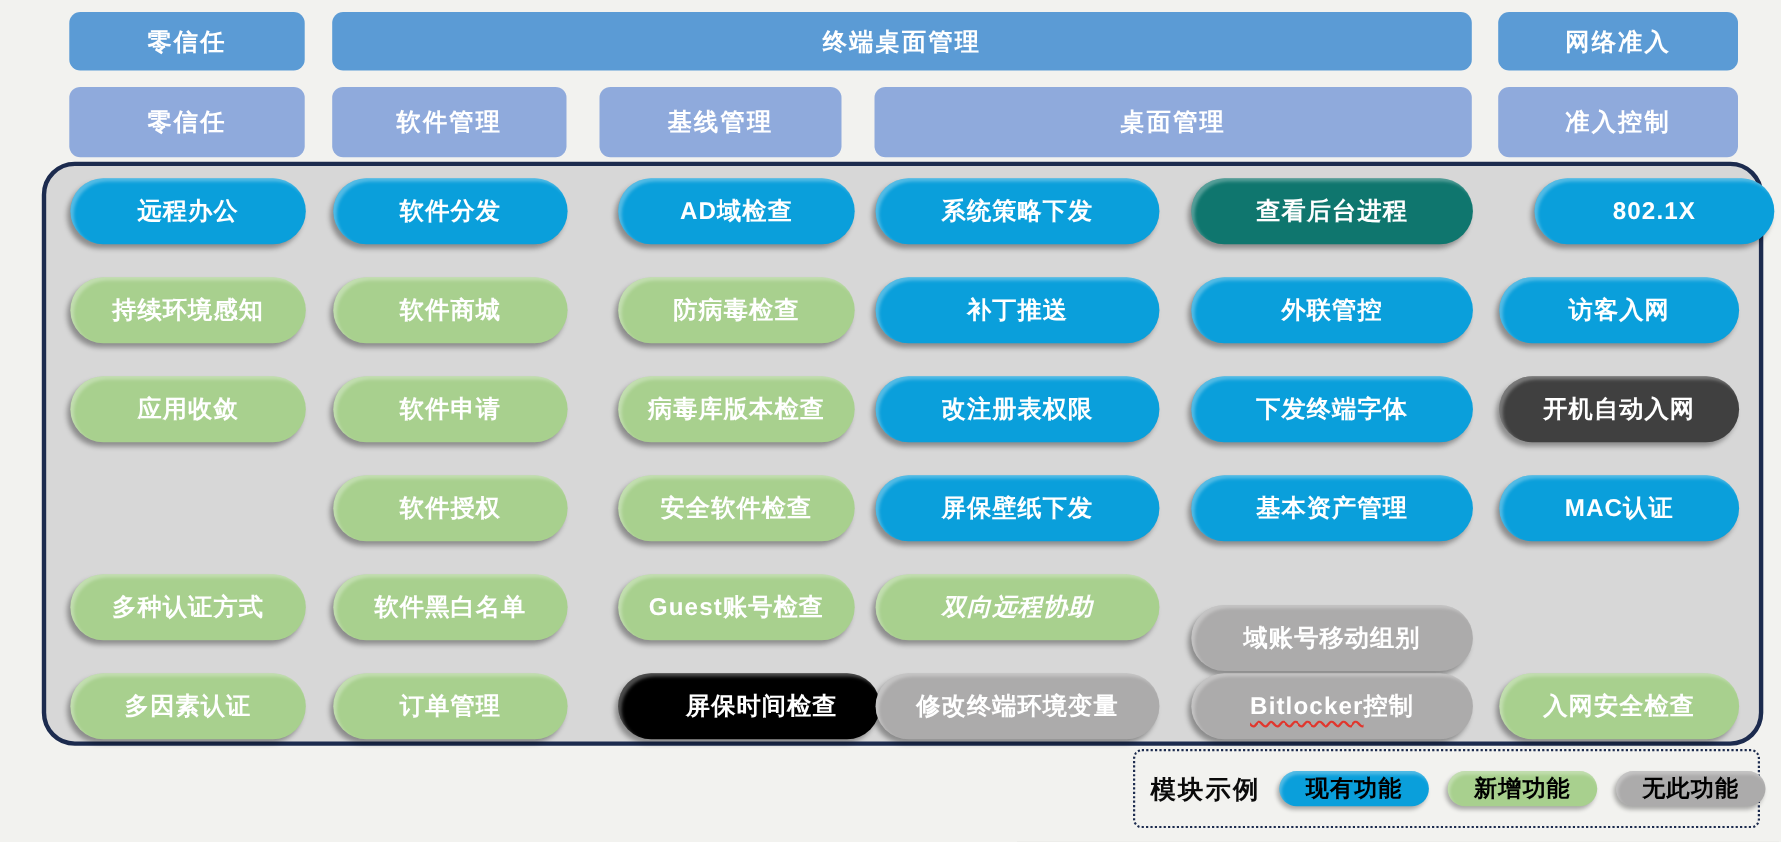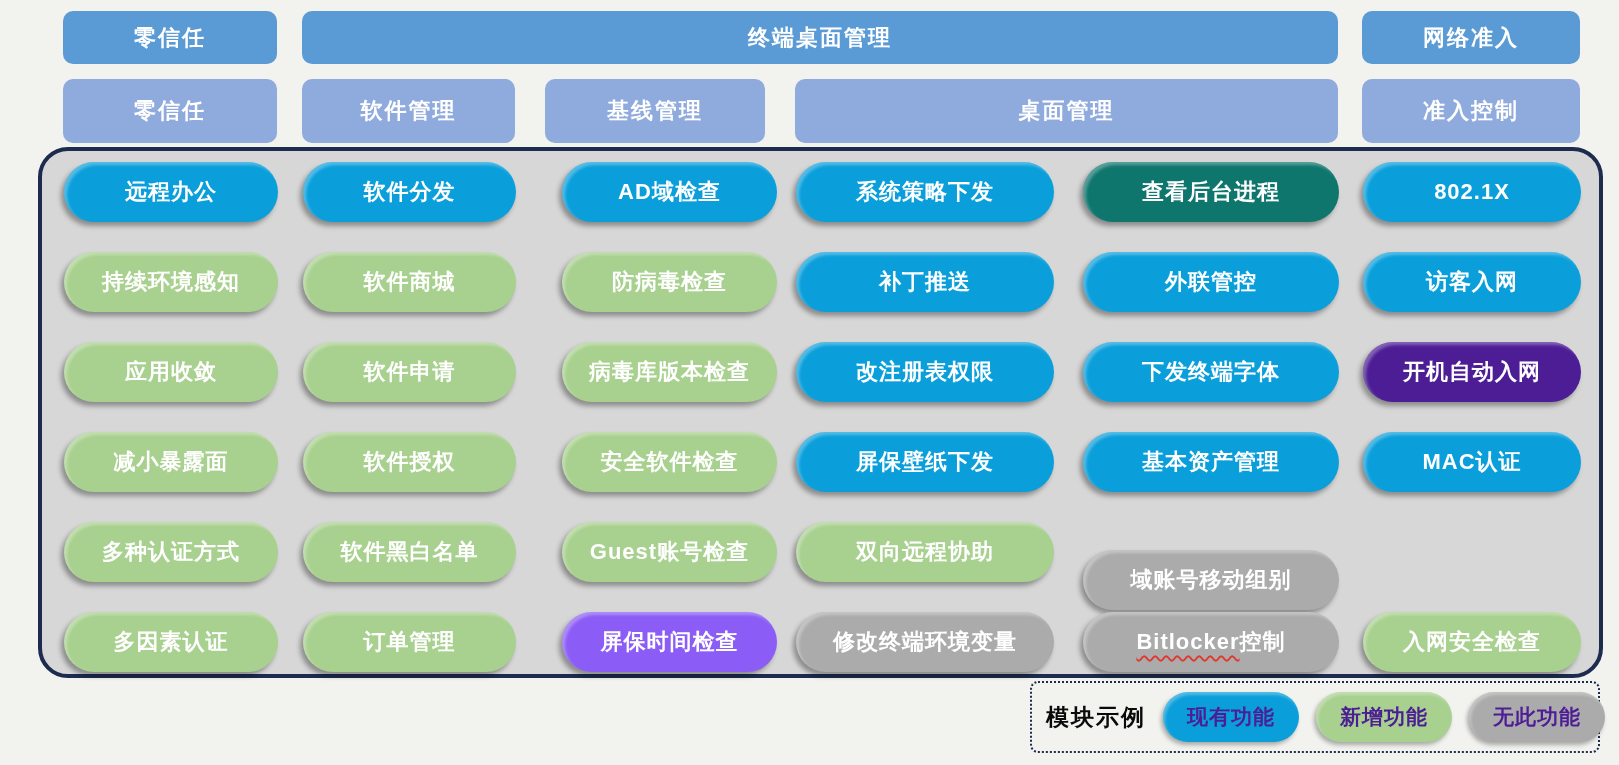--- a/index.html
+++ b/index.html
@@ -48,23 +48,23 @@
     text-decoration-color:#e0372e;text-decoration-thickness:2px;text-underline-offset:6px;
   }
   
   .legend{
     position:absolute;left:1030px;top:681px;width:570px;height:72px;
     border:2px dotted #1c2b4e;border-radius:8px;box-sizing:border-box;
     display:flex;align-items:center;padding:0 12px 0 14px;gap:17px;
   }
   .legend-title{font-size:23px;font-weight:bold;color:#0a0a0a;letter-spacing:2px;white-space:nowrap;}
   .legend-pill{
-    height:50px;border-radius:25px;padding:0 24px;flex:none;
+    height:32px;border-radius:25px;padding:0 24px;flex:none;
     display:flex;align-items:center;justify-content:center;
-    color:#4c1d95;font-weight:bold;font-size:21px;letter-spacing:1px;white-space:nowrap;
+    color:#000000;font-weight:bold;font-size:21px;letter-spacing:1px;white-space:nowrap;
     box-shadow:-2px 3px 4px rgba(0,0,0,.30), inset 2px 3px 3px rgba(255,255,255,.30);
   }
 </style>
 </head>
 <body>
 
 <div class="canvas" style="background: rgb(242, 242, 239);">
   <div id="header-row1">
       <div class="hbox r1 r1b0" style="background: rgb(91, 155, 213);">零信任</div>
       <div class="hbox r1 r1b1" style="background: rgb(91, 155, 213);">终端桌面管理</div>
@@ -74,53 +74,52 @@
       <div class="hbox r2 r2b0" style="background: rgb(143, 170, 220);">零信任</div>
       <div class="hbox r2 r2b1" style="background: rgb(143, 170, 220);">软件管理</div>
       <div class="hbox r2 r2b2" style="background: rgb(143, 170, 220);">基线管理</div>
       <div class="hbox r2 r2b3" style="background: rgb(143, 170, 220);">桌面管理</div>
       <div class="hbox r2 r2b4" style="background: rgb(143, 170, 220);">准入控制</div>
     </div>
   <div class="panel" id="panel" style="background: rgb(215, 215, 215); border-color: rgb(28, 43, 78);">
       <div class="pill pc0 pr0" style="background: rgb(10, 159, 219);">远程办公</div>
       <div class="pill pc0 pr1" style="background: rgb(168, 208, 142);">持续环境感知</div>
       <div class="pill pc0 pr2" style="background: rgb(168, 208, 142);">应用收敛</div>
-      <div class="pill pc0 pr3" style="background: rgb(168, 208, 142);">减小暴露面</div>
       <div class="pill pc0 pr4" style="background: rgb(168, 208, 142);">多种认证方式</div>
       <div class="pill pc0 pr5" style="background: rgb(168, 208, 142);">多因素认证</div>
       <div class="pill pc1 pr0" style="background: rgb(10, 159, 219);">软件分发</div>
       <div class="pill pc1 pr1" style="background: rgb(168, 208, 142);">软件商城</div>
       <div class="pill pc1 pr2" style="background: rgb(168, 208, 142);">软件申请</div>
       <div class="pill pc1 pr3" style="background: rgb(168, 208, 142);">软件授权</div>
       <div class="pill pc1 pr4" style="background: rgb(168, 208, 142);">软件黑白名单</div>
       <div class="pill pc1 pr5" style="background: rgb(168, 208, 142);">订单管理</div>
       <div class="pill pc2 pr0" style="background: rgb(10, 159, 219);">AD域检查</div>
       <div class="pill pc2 pr1" style="background: rgb(168, 208, 142);">防病毒检查</div>
       <div class="pill pc2 pr2" style="background: rgb(168, 208, 142);">病毒库版本检查</div>
       <div class="pill pc2 pr3" style="background: rgb(168, 208, 142);">安全软件检查</div>
       <div class="pill pc2 pr4" style="background: rgb(168, 208, 142);">Guest账号检查</div>
-      <div class="pill pc2 pr5" style="background: #8b5cf6;">屏保时间检查</div>
+      <div class="pill pc2 pr5" style="background: #000000; padding-left: 23px;">屏保时间检查</div>
       <div class="pill pc3 pr0" style="background: rgb(10, 159, 219);">系统策略下发</div>
       <div class="pill pc3 pr1" style="background: rgb(10, 159, 219);">补丁推送</div>
       <div class="pill pc3 pr2" style="background: rgb(10, 159, 219);">改注册表权限</div>
       <div class="pill pc3 pr3" style="background: rgb(10, 159, 219);">屏保壁纸下发</div>
-      <div class="pill pc3 pr4" style="background: rgb(168, 208, 142);">双向远程协助</div>
+      <div class="pill pc3 pr4" style="background: rgb(168, 208, 142); font-style: italic;">双向远程协助</div>
       <div class="pill pc3 pr5" style="background: rgb(172, 171, 171);">修改终端环境变量</div>
       <div class="pill pc4 pr0" style="background: #0f766e;">查看后台进程</div>
       <div class="pill pc4 pr1" style="background: rgb(10, 159, 219);">外联管控</div>
       <div class="pill pc4 pr2" style="background: rgb(10, 159, 219);">下发终端字体</div>
       <div class="pill pc4 pr3" style="background: rgb(10, 159, 219);">基本资产管理</div>
       <div class="pill pc4 pr4" style="background: rgb(172, 171, 171); margin-top: 28px;">域账号移动组别</div>
       <div class="pill pc4 pr5" style="background: rgb(172, 171, 171);">
         <span class="squiggle" style="text-decoration-color: rgb(224, 55, 46); text-align: right;">Bitlocker</span>
         <span>控制</span>
       </div>
-      <div class="pill pc5 pr0" style="background: rgb(10, 159, 219);">802.1X</div>
+      <div class="pill pc5 pr0" style="background: rgb(10, 159, 219); margin-left: 32px;">802.1X</div>
       <div class="pill pc5 pr1" style="background: rgb(10, 159, 219);">访客入网</div>
-      <div class="pill pc5 pr2" style="background: #4c1d95;">开机自动入网</div>
+      <div class="pill pc5 pr2" style="background: #404040;">开机自动入网</div>
       <div class="pill pc5 pr3" style="background: rgb(10, 159, 219);">MAC认证</div>
       <div class="pill pc5 pr5" style="background: rgb(168, 208, 142);">入网安全检查</div>
     </div>
   <div class="legend" id="legend">
     <span class="legend-title">模块示例</span>
   <div class="legend-pill" style="background: rgb(10, 159, 219);">现有功能</div>
       <div class="legend-pill" style="background: rgb(168, 208, 142);">新增功能</div>
       <div class="legend-pill" style="background: rgb(172, 171, 171);">无此功能</div>
     </div>
 </div>

